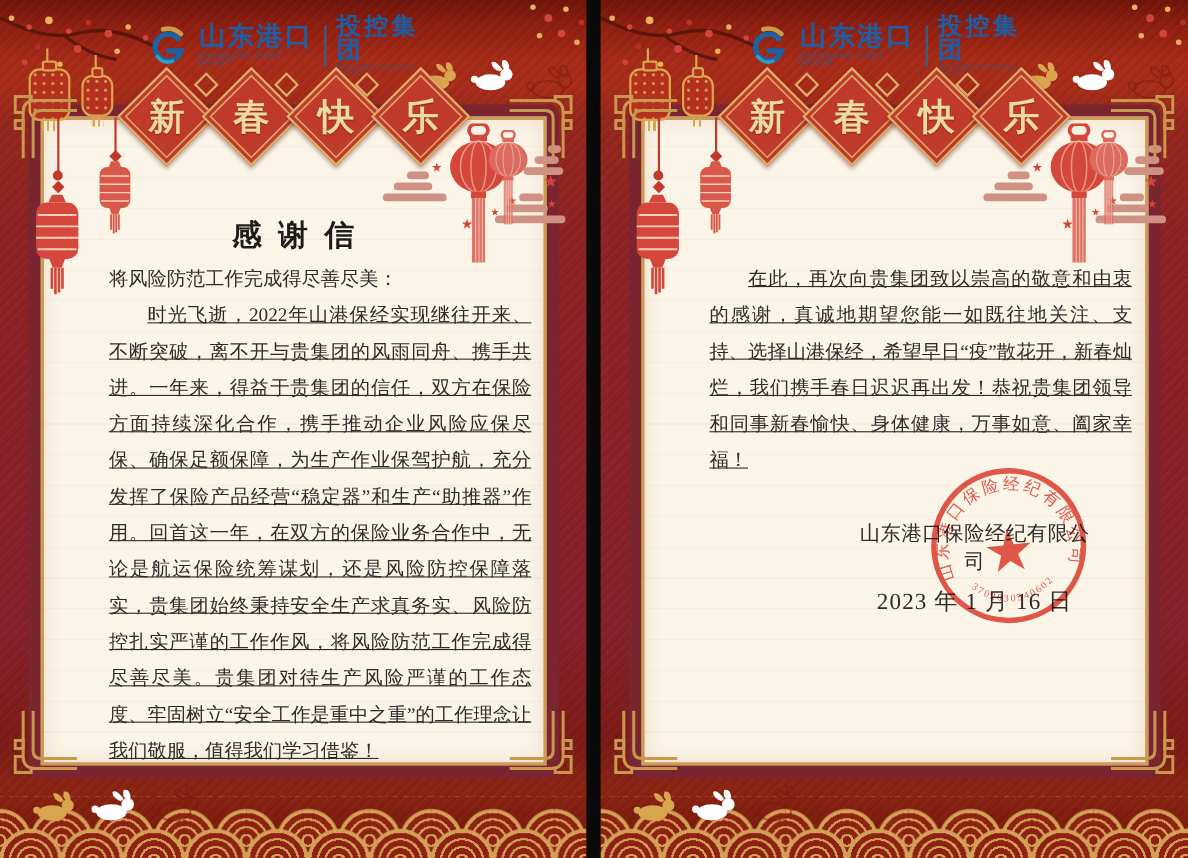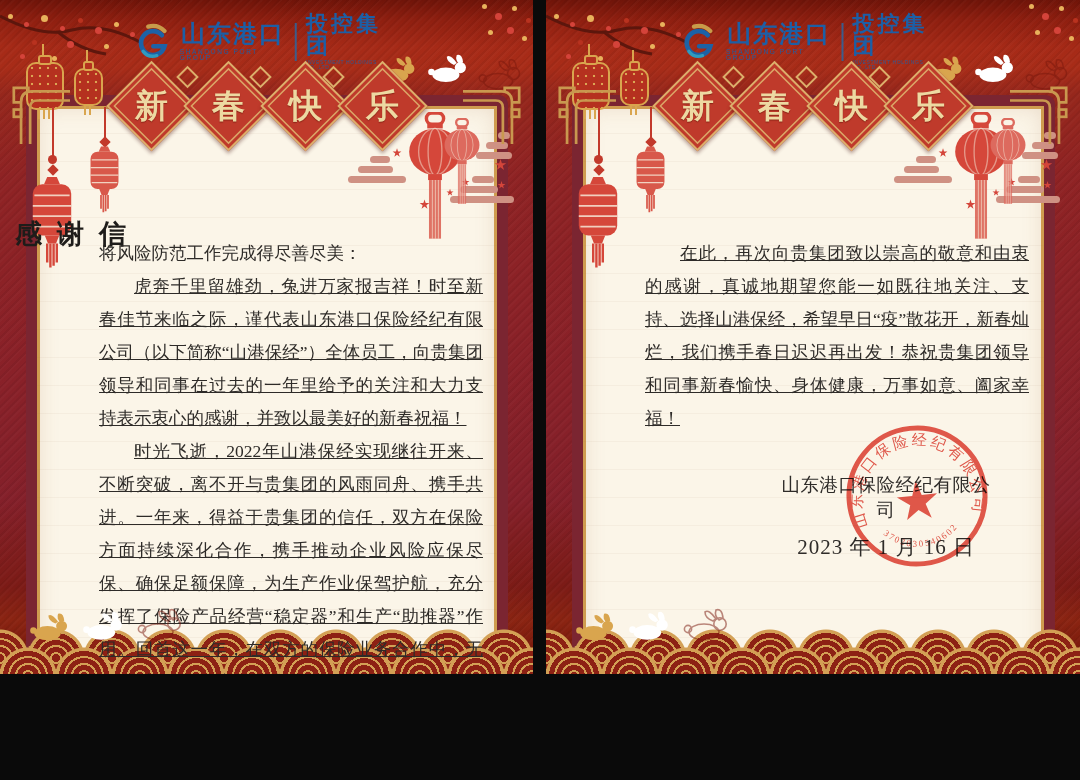--- a/index.html
+++ b/index.html
@@ -1,18 +1,18 @@
 <!DOCTYPE html>
 <html lang="zh"><head>
 <meta charset="utf-8">
 <style>
   html,body{margin:0;padding:0;background:#000;}
   #stage{position:relative;width:1080px;height:780px;background:#0a0a0a;overflow:hidden;
          font-family:"Liberation Serif","DejaVu Serif",serif;}
-  .page{position:absolute;top:0;width:533px;height:674px;overflow:hidden;
+  .page{position:absolute;top:0;width:533px;height:780px;overflow:hidden;
         background:linear-gradient(180deg,#701409 0%,#8f1f10 3%,#a62a17 7%,#a82c18 10%,
                    #96271c 14%,#8f2324 26%,#8a2128 52%,#84202a 74%,#7c1b16 87%,
                    #8b2412 92%,#7a1a0c 97%,#671105 100%);}
   .page::before{content:"";position:absolute;inset:0;z-index:1;pointer-events:none;
         background:repeating-linear-gradient(135deg,rgba(0,0,0,.05) 0 2px,rgba(255,255,255,.02) 2px 4px,transparent 4px 7px);}
   #page-left{left:0;}
   #page-right{left:546px;width:534px;}
 
   
   .logo{position:absolute;top:13px;left:50%;transform:translateX(-50%);
@@ -88,22 +88,22 @@
   .rl-big{color:#d5473a;}
   .rl-small{color:#dd6a5e;}
   .star{position:absolute;color:#d4453a;z-index:4;line-height:1;}
   .cloud{position:absolute;height:7px;border-radius:4px;background:#cf9183;z-index:3;}
   .cloud::before{content:"";position:absolute;top:-10px;left:10px;width:60%;height:7px;
           border-radius:4px;background:#cf9183;}
   .cloud::after{content:"";position:absolute;top:-20px;left:22px;width:34%;height:7px;
           border-radius:4px;background:#cf9183;}
 
   
-  .title{position:absolute;top:196px;left:0;right:0;text-align:left;z-index:5;
-         font-size:27px;font-weight:bold;color:#1e1c1a;letter-spacing:15px;padding-left:15px;margin-top:20px;}
+  .title{position:absolute;top:196px;left:0;right:0;text-align:center;z-index:5;
+         font-size:27px;font-weight:bold;color:#1e1c1a;letter-spacing:15px;padding-left:15px;}
   .textblock{position:absolute;left:99px;width:384px;top:237px;z-index:5;
          font-size:17.5px;line-height:33px;color:#2e2b28;text-align:justify;}
   .para{margin:0;text-indent:2em;text-decoration:underline;}
   .salutation{margin:0;text-indent:0;}
 
   
   .signature{position:absolute;left:232px;top:472px;width:216px;text-align:center;
          z-index:5;color:#2e2b28;}
   .sig-company{font-size:18.5px;letter-spacing:.5px;}
   .sig-date{font-size:21px;margin-top:11px;letter-spacing:1px;}
@@ -262,21 +262,20 @@
     <span class="star" style="left:392px;top:148px;font-size:10px">★</span>
     <span class="star" style="left:461px;top:178px;font-size:9px">★</span>
     <span class="star" style="left:494px;top:158px;font-size:13px">★</span>
     <span class="star" style="left:497px;top:181px;font-size:9px">★</span>
     <span class="star" style="left:419px;top:199px;font-size:11px">★</span>
     <span class="star" style="left:446px;top:189px;font-size:8px">★</span>
 
     <div class="title">感谢信</div>
     <div class="textblock">
       <p class="salutation">将风险防范工作完成得尽善尽美：</p>
-      <p class="para">虎奔千里留雄劲，兔进万家报吉祥！时至新春佳节来临之际，谨代表山东港口保险经纪有限公司（以下简称“山港保经”）全体员工，向贵集团领导和同事在过去的一年里给予的关注和大力支持表示衷心的感谢，并致以最美好的新春祝福！</p>
       <p class="para">时光飞逝，2022年山港保经实现继往开来、不断突破，离不开与贵集团的风雨同舟、携手共进。一年来，得益于贵集团的信任，双方在保险方面持续深化合作，携手推动企业风险应保尽保、确保足额保障，为生产作业保驾护航，充分发挥了保险产品经营“稳定器”和生产“助推器”作用。回首这一年，在双方的保险业务合作中，无论是航运保险统筹谋划，还是风险防控保障落实，贵集团始终秉持安全生产求真务实、风险防控扎实严谨的工作作风，将风险防范工作完成得尽善尽美。贵集团对待生产风险严谨的工作态度、牢固树立“安全工作是重中之重”的工作理念让我们敬服，值得我们学习借鉴！</p>
     </div>
 
     <div class="waves"></div>
     <div class="rabbits-bottom">
       <svg class="rabbit-gold" width="46" height="30">
           <use href="#sym-rabbit"></use>
         </svg>
       <svg class="rabbit-white" width="48" height="32">
           <use href="#sym-rabbit"></use>

